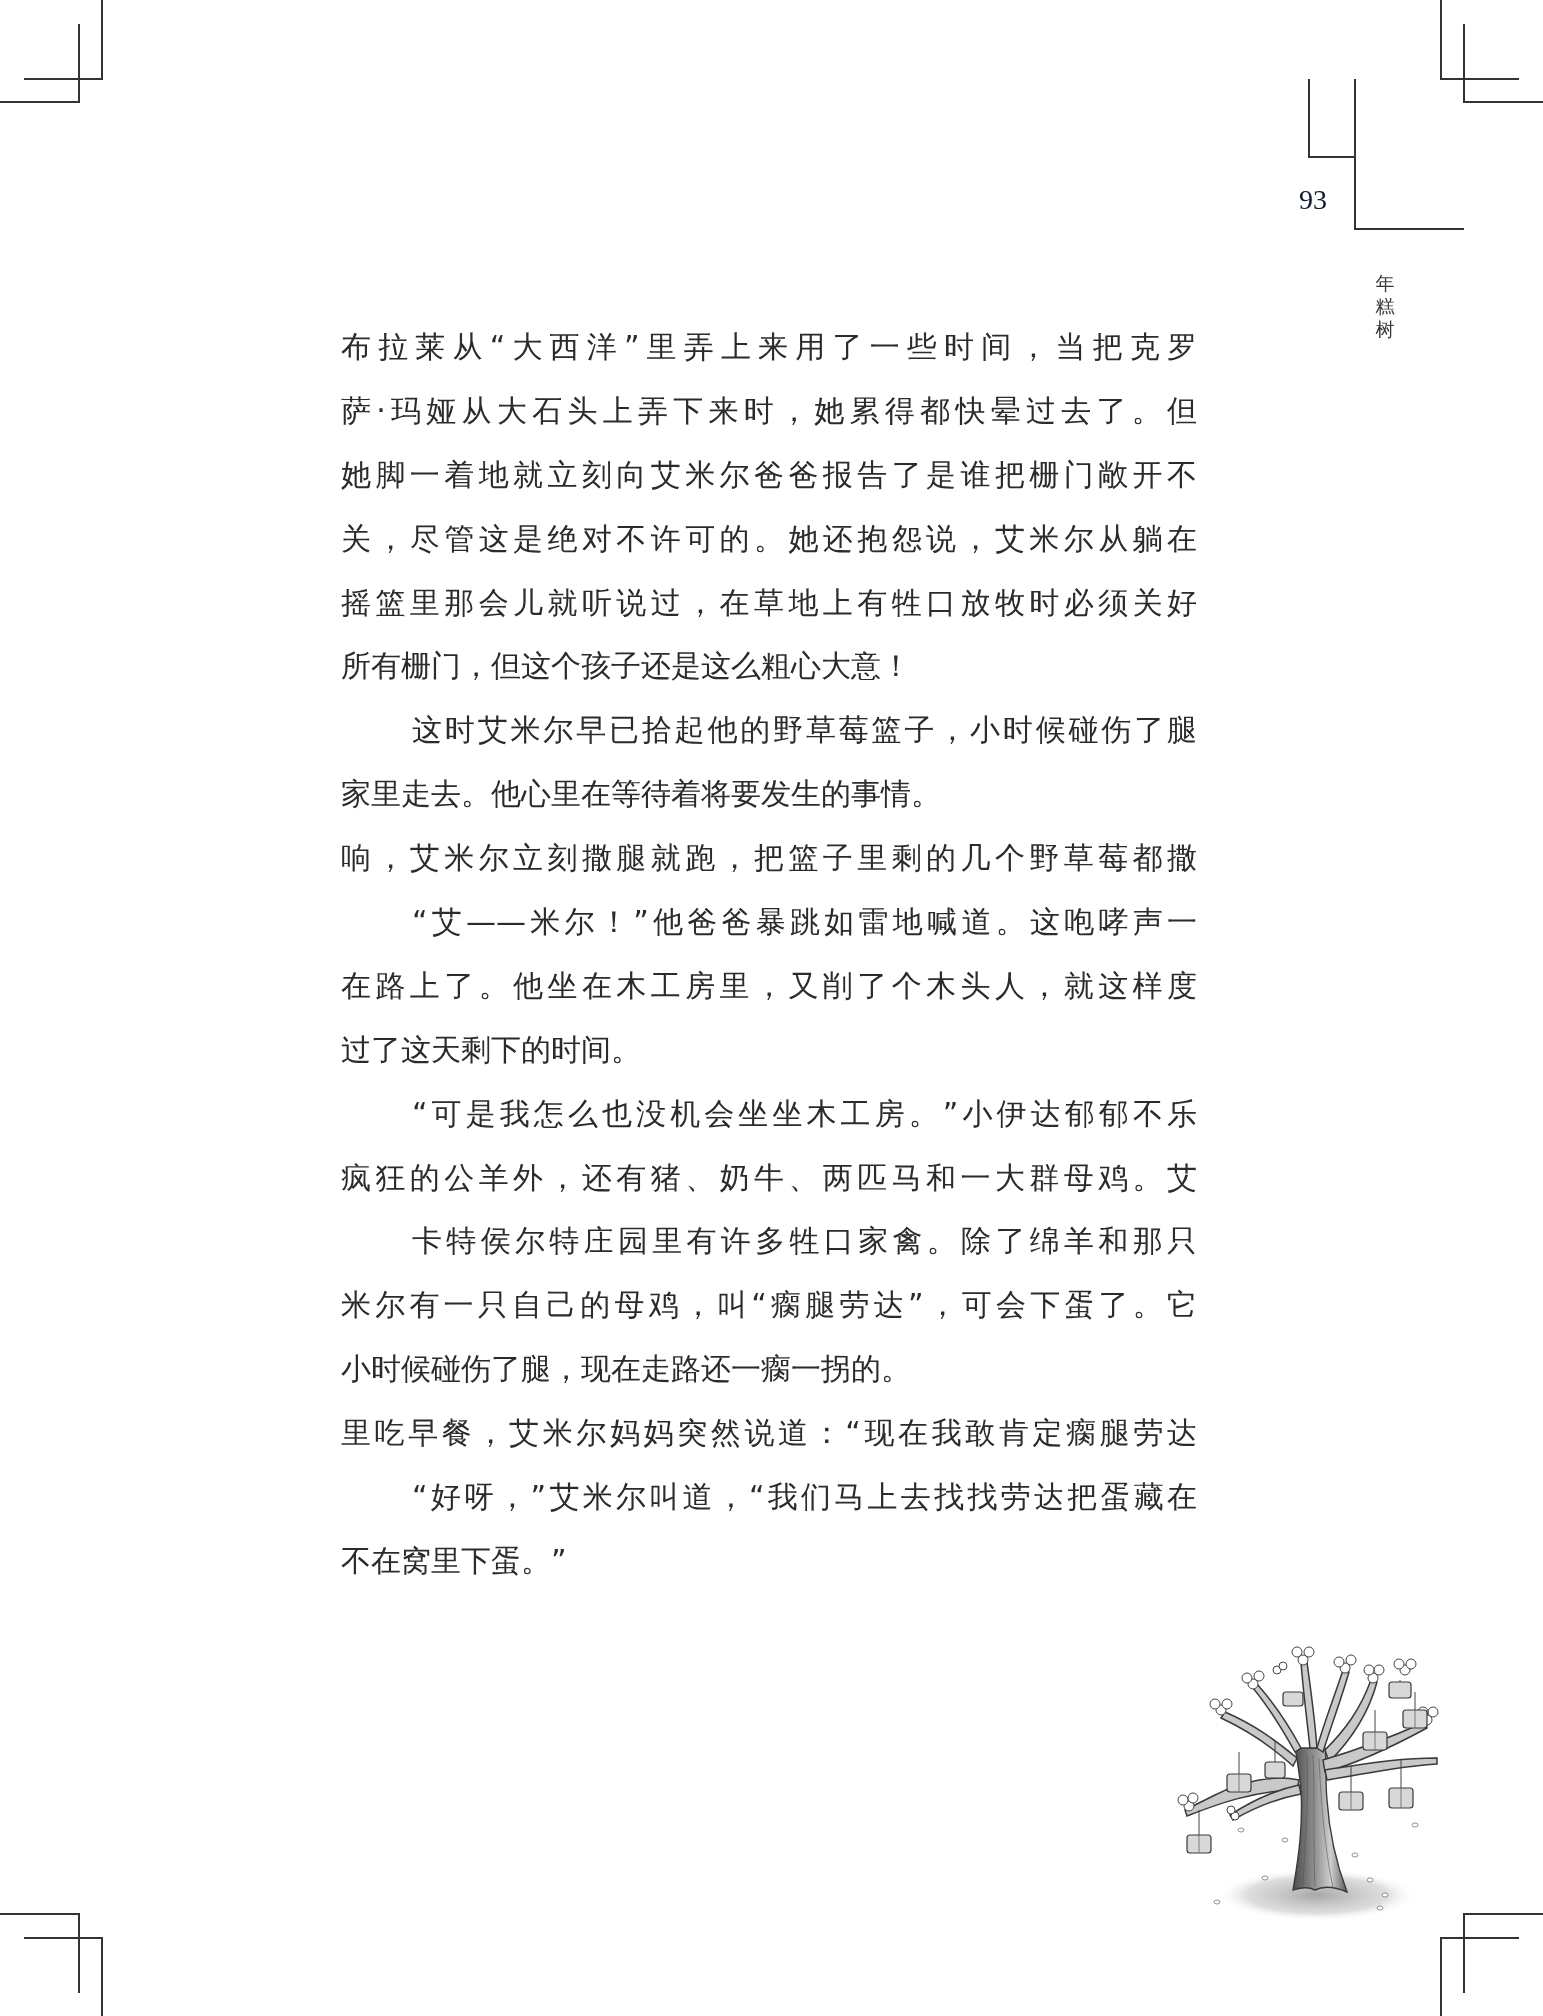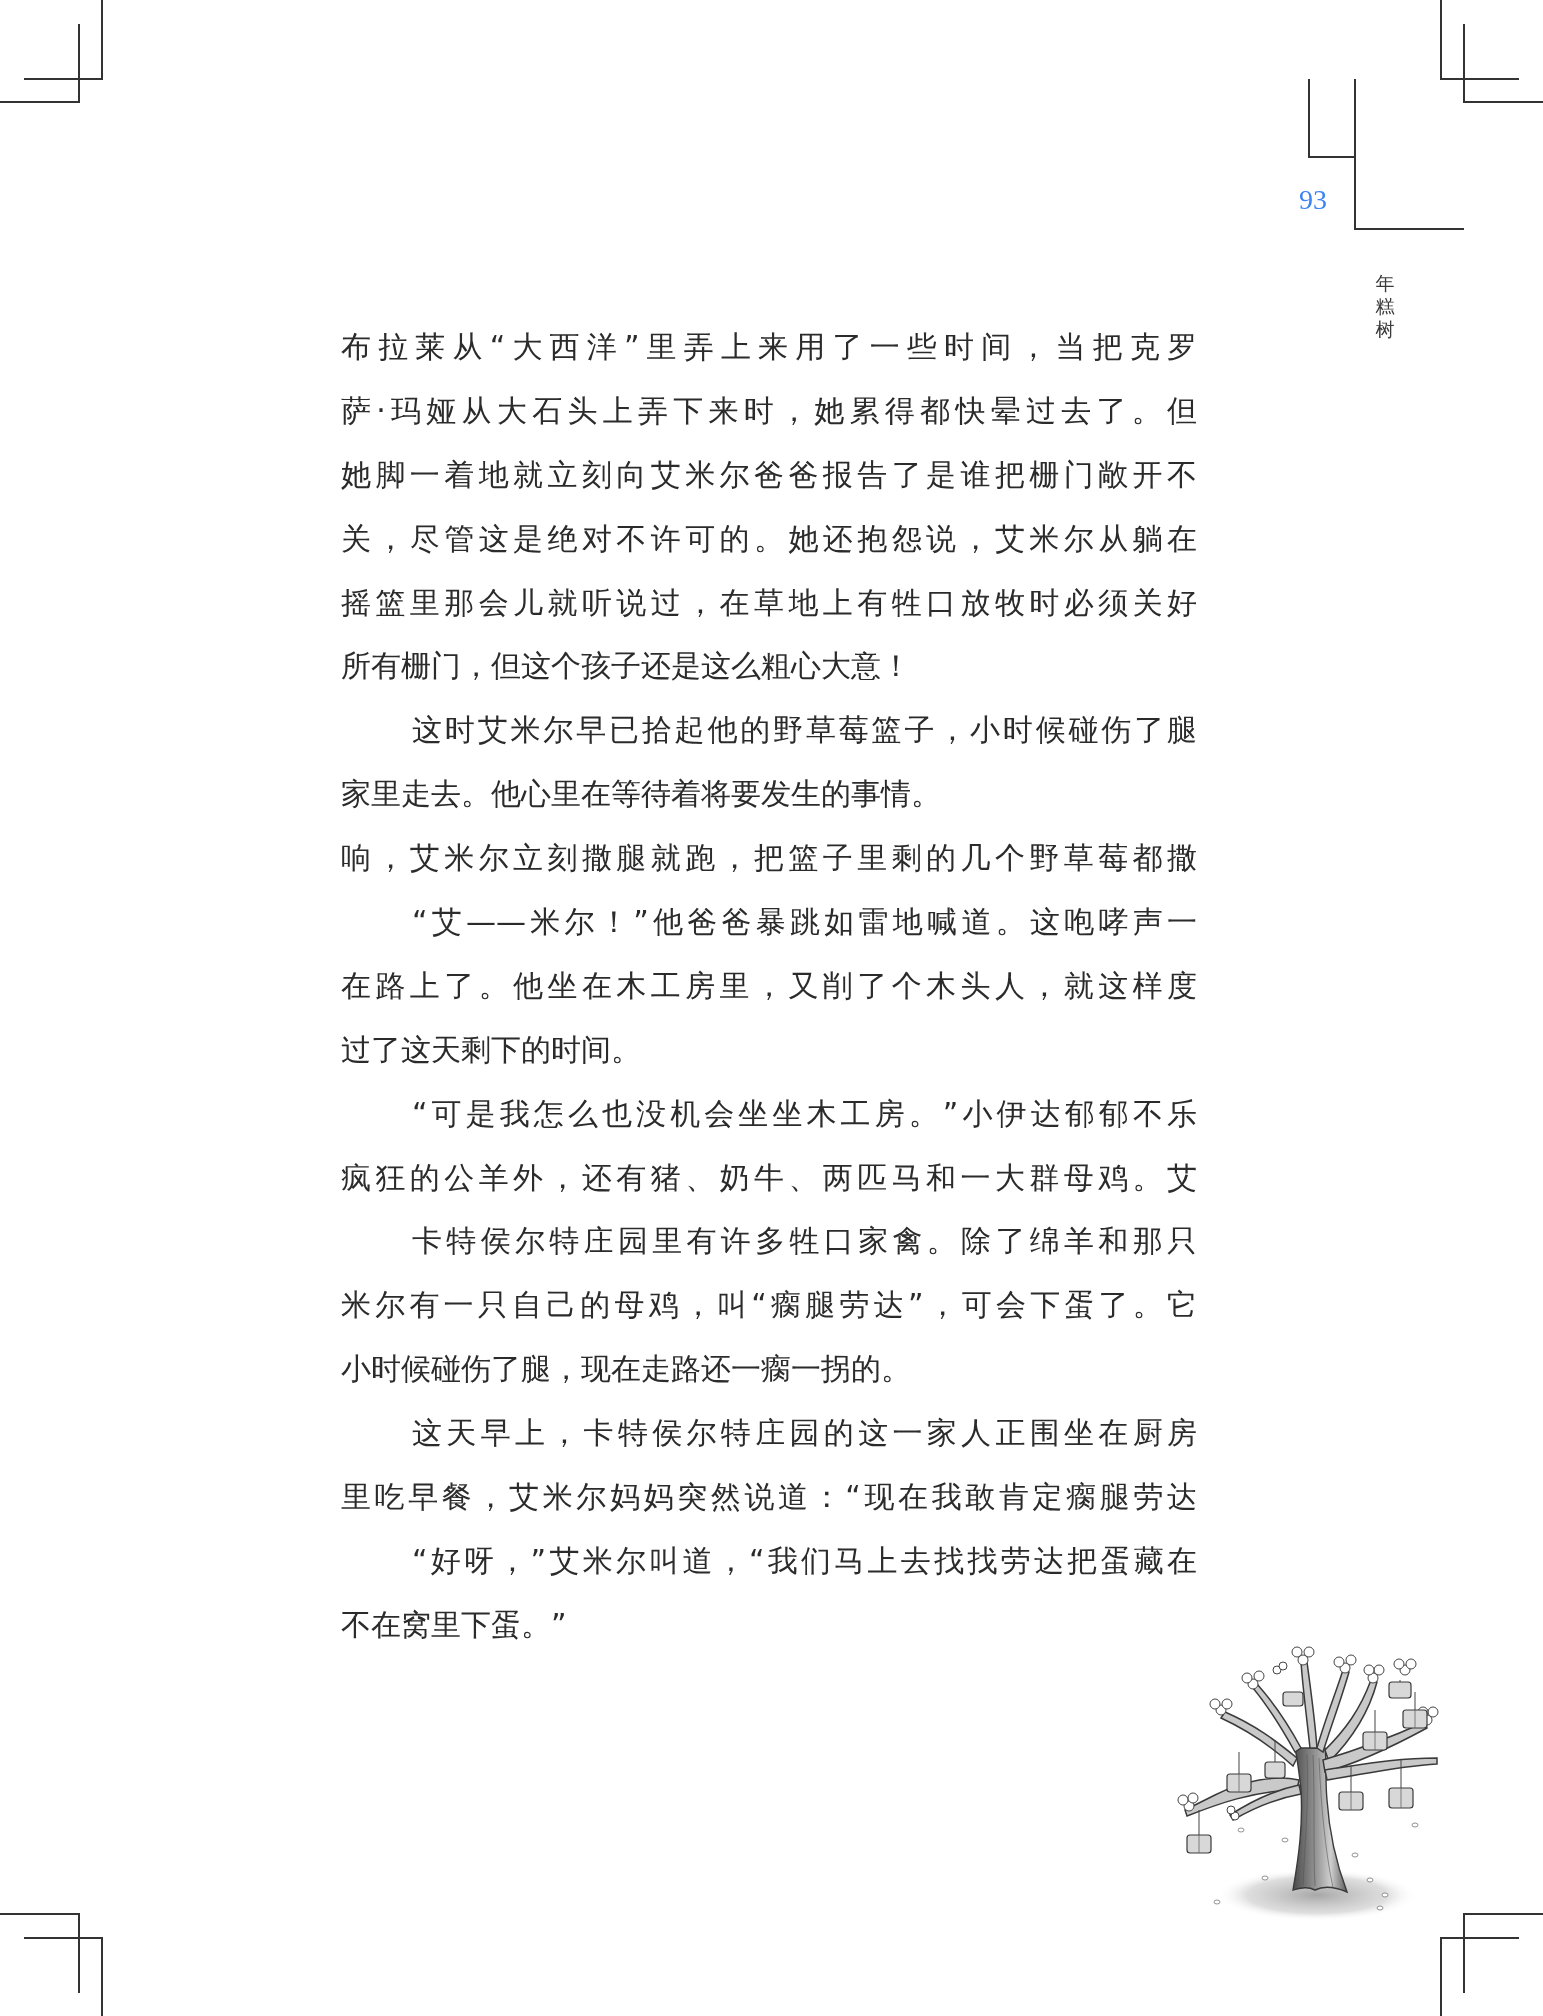--- a/index.html
+++ b/index.html
@@ -21,21 +21,21 @@
   }
   .mark.h { height: 2px; }
   .mark.v { width: 2px; }
 
   .page-number {
     position: absolute;
     left: 1299px;
     top: 184px;
     font-family: "Liberation Serif", "DejaVu Serif", serif;
     font-size: 28px;
-    color: #3b82f6;
+    color: #0f172a;
     letter-spacing: 0px;
   }
   .running-head {
     position: absolute;
     left: 1373px;
     top: 272px;
     width: 24px;
     font-size: 19px;
     line-height: 23px;
     color: #3a3a3a;
@@ -120,21 +120,20 @@
   <div class="line last">家里走去。他心里在等待着将要发生的事情。</div>
   <div class="line">响，艾米尔立刻撒腿就跑，把篮子里剩的几个野草莓都撒</div>
   <div class="line indent">“艾——米尔！”他爸爸暴跳如雷地喊道。这咆哮声一</div>
   <div class="line">在路上了。他坐在木工房里，又削了个木头人，就这样度</div>
   <div class="line last">过了这天剩下的时间。</div>
   <div class="line indent">“可是我怎么也没机会坐坐木工房。”小伊达郁郁不乐</div>
   <div class="line">疯狂的公羊外，还有猪、奶牛、两匹马和一大群母鸡。艾</div>
   <div class="line indent">卡特侯尔特庄园里有许多牲口家禽。除了绵羊和那只</div>
   <div class="line">米尔有一只自己的母鸡，叫“瘸腿劳达”，可会下蛋了。它</div>
   <div class="line last">小时候碰伤了腿，现在走路还一瘸一拐的。</div>
-  <div class="line indent">这天早上，卡特侯尔特庄园的这一家人正围坐在厨房</div>
   <div class="line">里吃早餐，艾米尔妈妈突然说道：“现在我敢肯定瘸腿劳达</div>
   <div class="line indent">“好呀，”艾米尔叫道，“我们马上去找找劳达把蛋藏在</div>
   <div class="line last">不在窝里下蛋。”</div>
 </div>
 
 <div class="illustration">
   <svg width="280" height="285" viewBox="0 0 280 285">
     <defs>
       <radialGradient id="ground" cx="50%" cy="50%" r="50%">
         <stop offset="0%" stop-color="#8a8a8a" stop-opacity="0.75"></stop>

